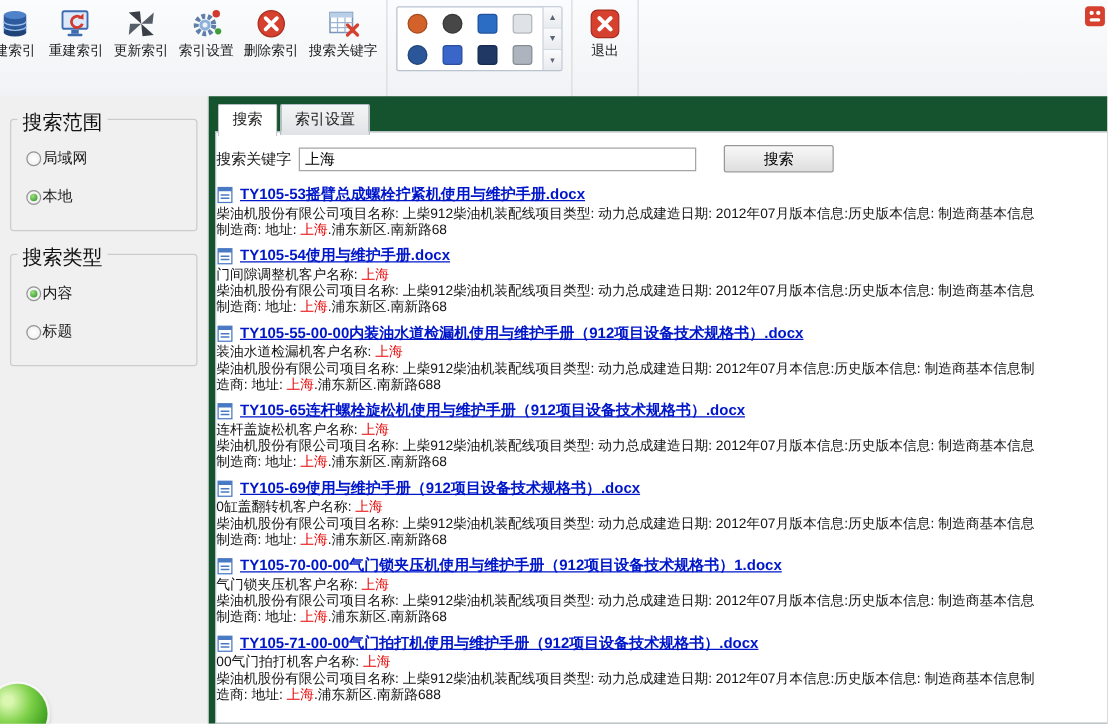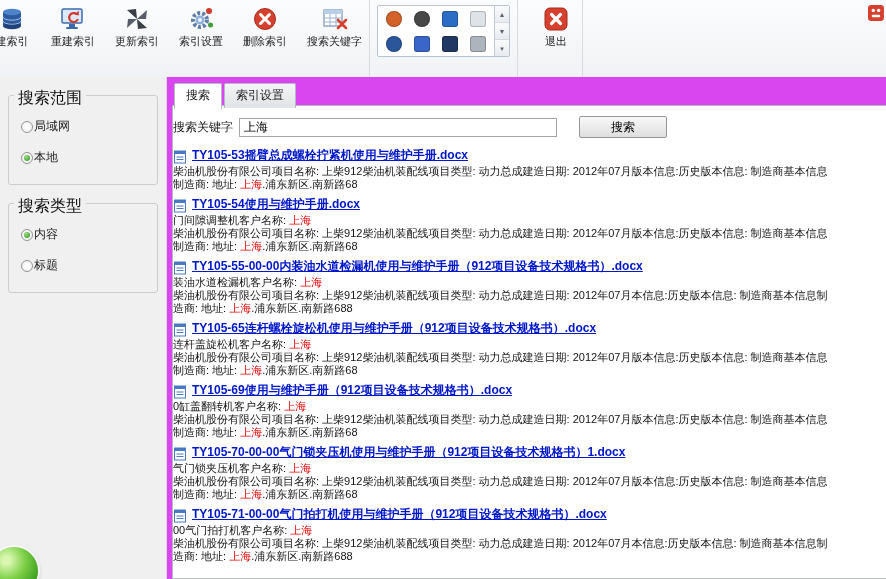--- a/index.html
+++ b/index.html
@@ -17,21 +17,21 @@
   .ribbon{
     position:absolute;top:0;left:0;right:0;height:100px;
     background:linear-gradient(#fbfcfd,#edf0f3);
     border-bottom:1px solid #c6cad0;
     display:flex;overflow:hidden;
   }
   .rb-group{display:flex;flex-direction:column;border-right:1px solid #d8dbe0;}
   .rb-buttons{flex:1;display:flex;align-items:stretch;padding:2px 3px 0;}
   .rb-btn{
     display:flex;flex-direction:column;align-items:center;justify-content:flex-start;
-    gap:2px;padding:3px 4px 0;min-width:46px;cursor:pointer;border-radius:3px;margin-left:12px;
+    gap:2px;padding:3px 4px 0;min-width:46px;cursor:pointer;border-radius:3px;
   }
   .rb-btn.clipped{margin-left:-14px;}
   .rb-btn .ico{width:28px;height:28px;display:block;flex:none;}
   .rb-btn .lbl{font-size:11px;color:#222;white-space:nowrap;line-height:12px;}
   .rb-caption{
     height:16px;line-height:15px;text-align:center;font-size:11px;color:#767b83;
     position:relative;background:linear-gradient(#f1f3f6,#e4e8ec);border-top:1px solid #e6e9ed;
   }
   .launcher{
     position:absolute;right:3px;top:4px;width:8px;height:8px;
@@ -58,40 +58,40 @@
   }
   .gbox{position:relative;margin:18px 8px 0;border:1px solid #cccccc;border-radius:3px;padding:14px 10px 4px;}
   .gbox-title{position:absolute;top:-8px;left:5px;background:#f0f0f0;padding:0 4px;font-size:16px;color:#111;}
   .radio-row{display:flex;align-items:center;gap:1px;margin:8px 2px 14px;font-size:12px;cursor:pointer;}
   .radio{width:12px;height:12px;border-radius:50%;border:1px solid #949494;background:radial-gradient(#fff,#ececec);position:relative;flex:none;}
   .radio.checked::after{
     content:"";position:absolute;left:2px;top:2px;right:2px;bottom:2px;border-radius:50%;
     background:radial-gradient(circle at 35% 30%,#9be07f,#2c8f22);
   }
   
-  .main{position:absolute;top:77px;left:167px;right:0;bottom:0;background:#d946ef;}
+  .main{position:absolute;top:77px;left:167px;right:0;bottom:0;background:#14532d;}
   .tabs{display:flex;position:relative;z-index:2;padding:6px 0 0 7px;}
   .tab{
     padding:3px 11px 4px;font-size:12px;color:#222;cursor:pointer;
     background:linear-gradient(#f4f5f6,#e0e3e6);border:1px solid #b4bac2;border-bottom:none;
     border-radius:2px 2px 0 0;margin-right:2px;
   }
   .tab.active{background:#fff;padding-bottom:5px;margin-bottom:-1px;}
   .tab-content{
     position:absolute;top:28px;left:5px;right:0;bottom:0;z-index:1;
     border:1px solid #b4bac2;border-right:none;background:#fff;padding:8px 0 0;overflow:hidden;
   }
   .search-row{display:flex;align-items:center;gap:6px;margin:2px 0 9px;}
   .s-input{width:318px;height:19px;border:1px solid #a5a5a5;font-size:12px;padding:1px 4px;font-family:inherit;}
   .s-btn{
     margin-left:16px;width:88px;height:22px;font-size:12px;font-family:inherit;cursor:pointer;
     border:1px solid #989898;border-radius:2px;background:linear-gradient(#f8f8f8,#dedede);
   }
   .result{margin-bottom:5px;}
-  .r-title{display:flex;align-items:flex-end;gap:5px;margin-bottom:1px;}
+  .r-title{display:flex;align-items:center;gap:5px;margin-bottom:1px;}
   .doc-ico{width:14px;height:14px;flex:none;}
   .r-link{font-size:12px;font-weight:bold;color:var(--link);text-decoration:underline;cursor:pointer;}
   .r-line{font-size:11px;line-height:13px;color:#141414;}
   .red{color:var(--red);}
   .green-ball{
     position:absolute;left:-10px;bottom:-16px;width:48px;height:48px;border-radius:50%;z-index:99;cursor:pointer;
     background:radial-gradient(circle at 34% 28%,#d9f7b0 8%,#7ed048 40%,#3b9e1d 75%,#2b7d12);
     box-shadow:0 0 0 2px rgba(255,255,255,.7),0 2px 5px rgba(0,0,0,.35);
   }
 </style>

